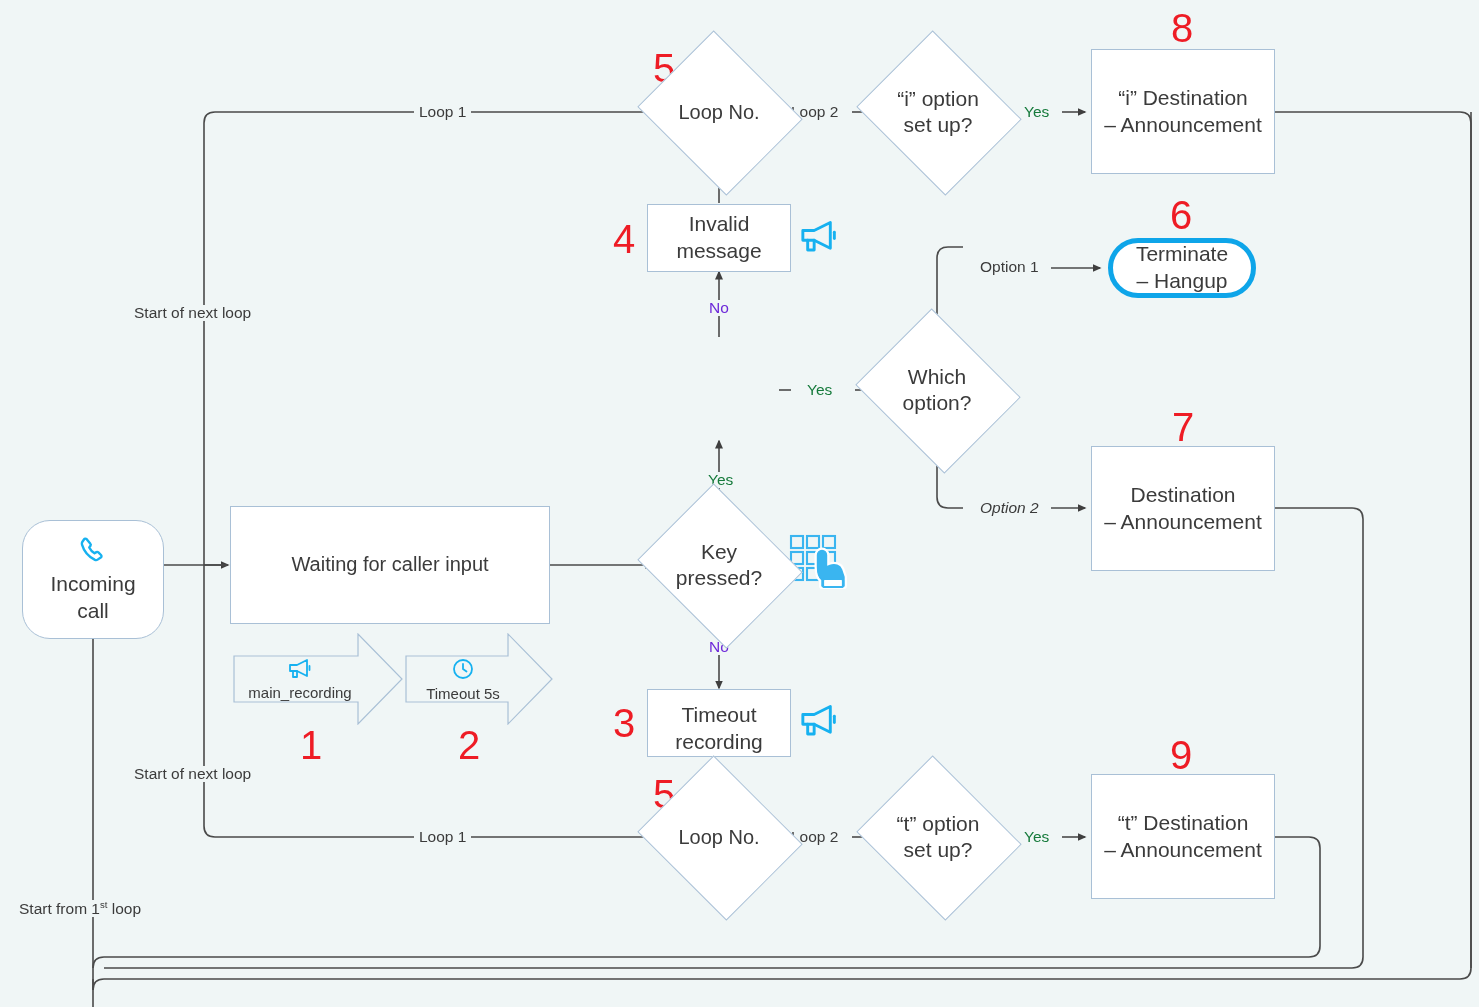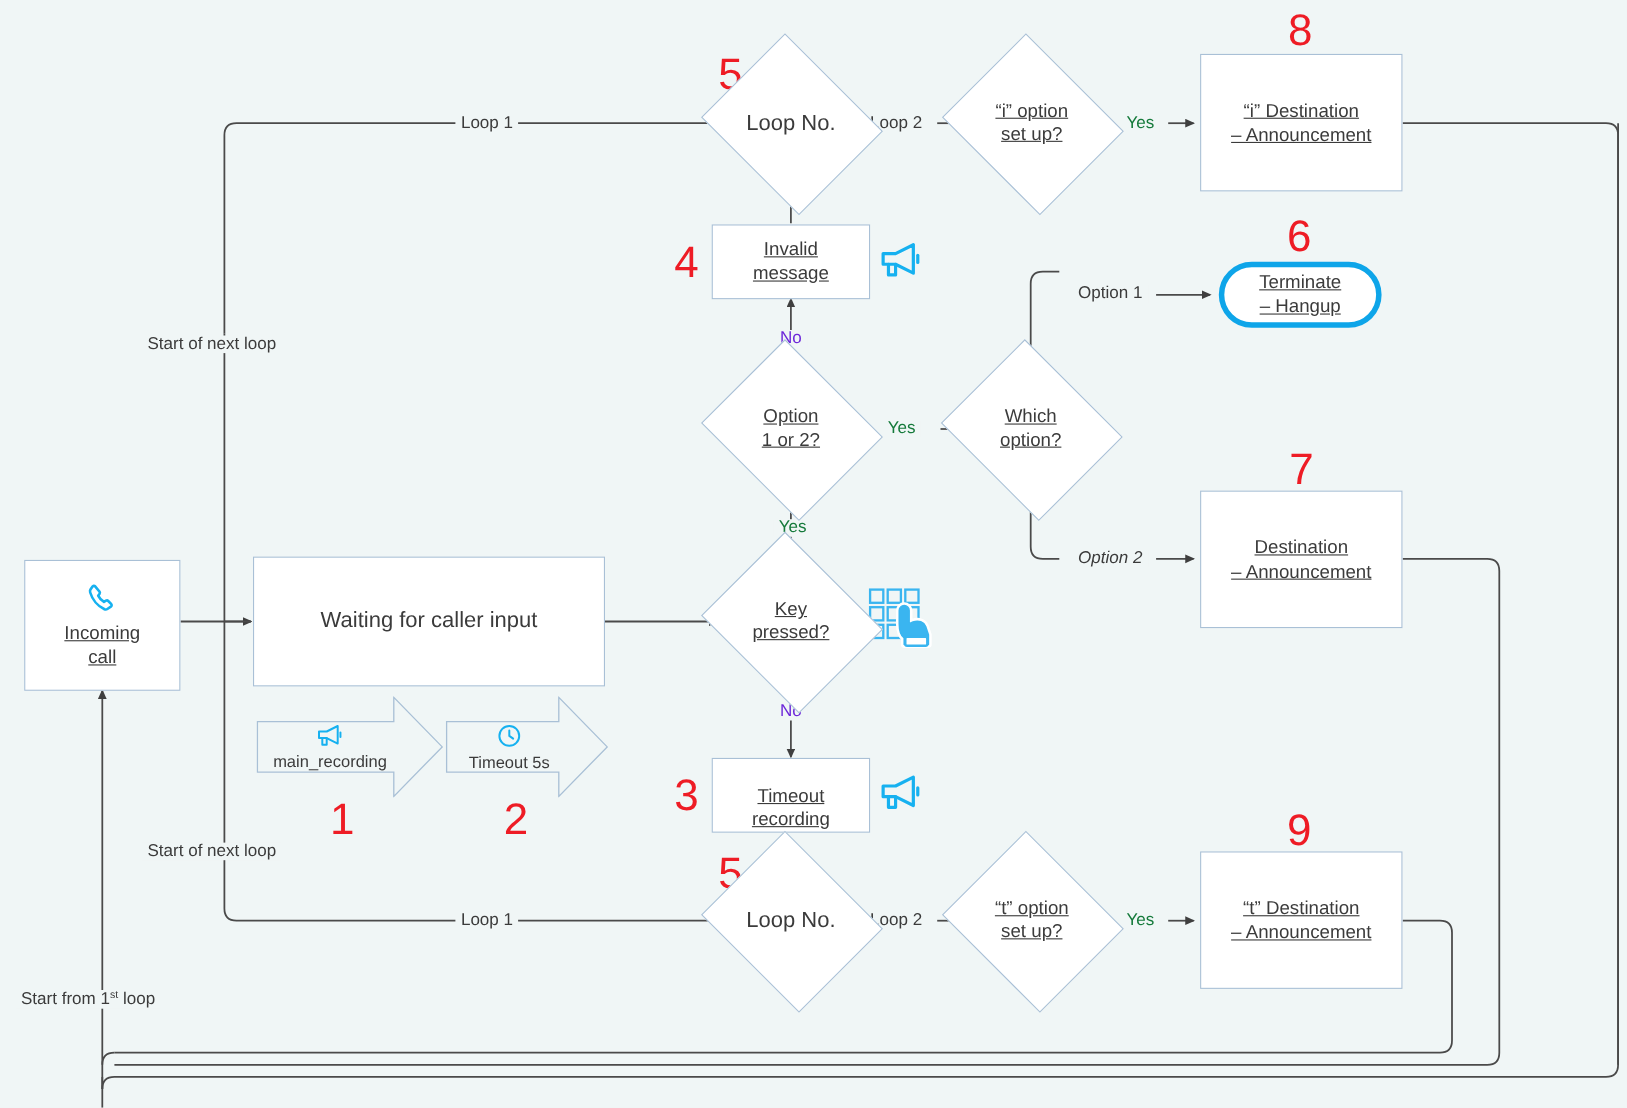--- a/index.html
+++ b/index.html
@@ -34,21 +34,21 @@
     position:relative;z-index:2;line-height:1.22;
   }
   .diamond .dshape{
     position:absolute;left:0;top:0;width:100%;height:100%;
     background:#ffffff;
     border:1px solid #a9c0d6;
     transform:rotate(45deg);
     z-index:1;
   }
   .t16{font-size:20px;}
-  .t15{font-size:17px;text-decoration:underline;}
+  .t15{font-size:21px;}
 
   .edgelabel{
     position:absolute;
     font-size:15.5px;
     color:#3b3b3b;
     background:#f0f6f6;
     padding:0 5px;
     white-space:nowrap;
     line-height:1;
   }
@@ -143,21 +143,21 @@
 
       <path d="M1275,508 L1352,508 Q1363,508 1363,519 L1363,957 Q1363,968 1352,968 L104,968"></path>
 
       <path d="M1275,837 L1309,837 Q1320,837 1320,848 L1320,946 Q1320,957 1309,957 L104,957"></path>
 
       <path d="M93,968 Q93,957 104,957"></path>
 
     </g>
   </svg>
 
-  <div class="node box t15" style="left:22px;top:509px;width:142px;height:119px;flex-direction:column;">
+  <div class="node box t15" style="left:22px;top:520px;width:142px;height:119px;flex-direction:column;border-radius:28px;">
     <span class="icon cyan" style="position:static;margin-bottom:6px;line-height:0;">
       <svg width="30" height="30" viewBox="0 0 24 24" fill="none" stroke="#16b1f0" stroke-width="1.9" stroke-linecap="round" stroke-linejoin="round">
         <path d="M6.8 3.2 C6.2 2.7 5.3 2.8 4.9 3.4 L3.4 5.6 C3 6.2 3 7 3.2 7.7 C4.6 12.5 8.6 17.5 13.6 19.9 C14.3 20.2 15.1 20.1 15.7 19.7 L18.2 18 C18.9 17.5 19 16.6 18.4 16 L16.3 13.9 C15.9 13.5 15.2 13.4 14.7 13.7 L13.2 14.6 C11.4 13.5 9.9 11.9 9 10 L10 8.6 C10.3 8.1 10.3 7.4 9.9 7 Z"></path>
       </svg>
     </span>
     <span>Incoming</span>
     <span>call</span>
   </div>
 
   <div class="node box t16" style="left:230px;top:506px;width:320px;height:118px;">
@@ -215,27 +215,20 @@
           <rect x="34" y="18" width="12" height="12"></rect>
         <rect x="2" y="34" width="12" height="12"></rect>
           <rect x="18" y="34" width="12" height="12"></rect>
       </g>
       <path d="M28.5 21 C28.5 18.5 30.5 16.5 33 16.5 C35.5 16.5 37.5 18.5 37.5 21 L37.5 33 L41 31.5 C46 29.5 51 31.5 52.5 35.5 L55 43 L55 52 L33 52 L33 46 C29 43 28.5 38 28.5 33 Z" fill="#ffffff" stroke="#ffffff" stroke-width="6" stroke-linejoin="round"></path>
       <path d="M28.5 21 C28.5 18.5 30.5 16.5 33 16.5 C35.5 16.5 37.5 18.5 37.5 21 L37.5 33 L41 31.5 C46 29.5 51 31.5 52.5 35.5 L55 43 L55 52 L33 52 L33 46 C29 43 28.5 38 28.5 33 Z" fill="#3ab5f0" stroke="#3ab5f0" stroke-width="1.4" stroke-linejoin="round"></path>
       <rect x="34" y="45" width="20" height="8" rx="1.6" fill="#ffffff" stroke="#3ab5f0" stroke-width="2.2"></rect>
     </svg>
   </span>
 
-  <div class="node diamond t15" style="left:657px;top:337px;width:124px;height:106px;">
-    <div class="dshape"></div>
-    <div class="dlabel">
-      <div>Option</div>
-      <div>1 or 2?</div>
-    </div>
-  </div>
 
   <div class="node diamond t15" style="left:875px;top:337px;width:124px;height:106px;">
     <div class="dshape"></div>
     <div class="dlabel">
       <div>Which</div>
       <div>option?</div>
     </div>
   </div>
 
   <div class="node box t15" style="left:647px;top:204px;width:144px;height:68px;flex-direction:column;">

